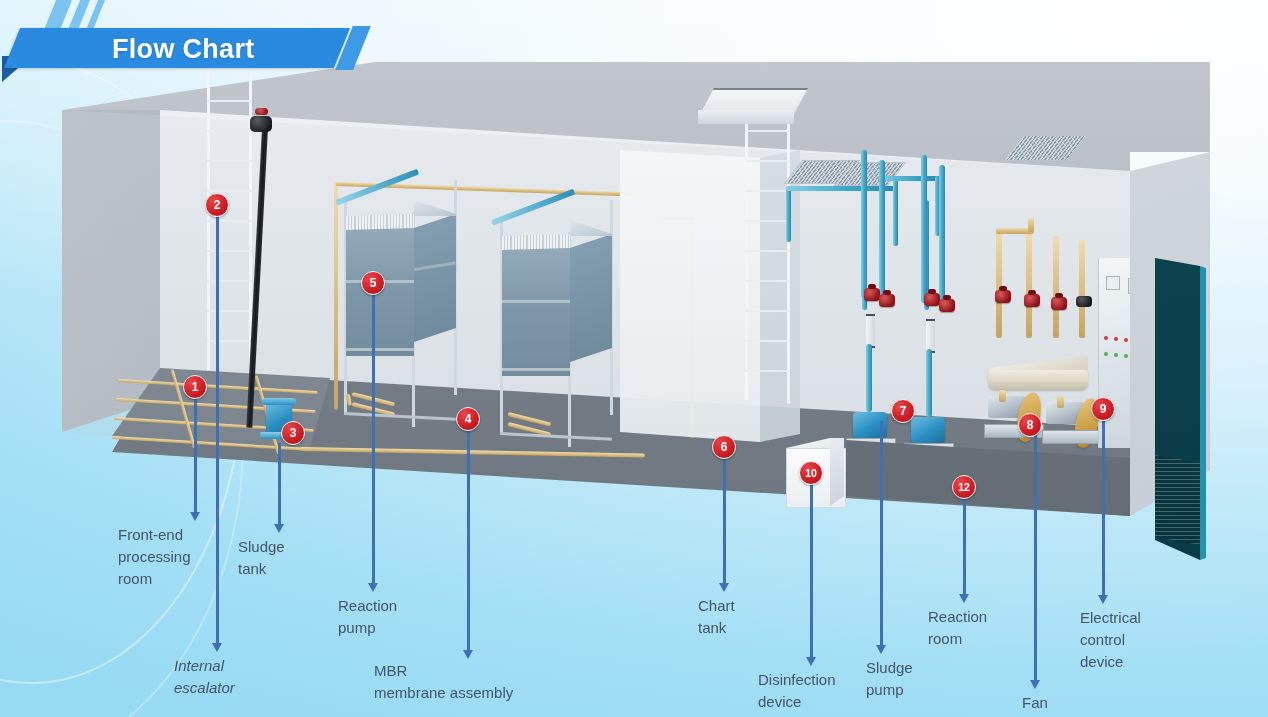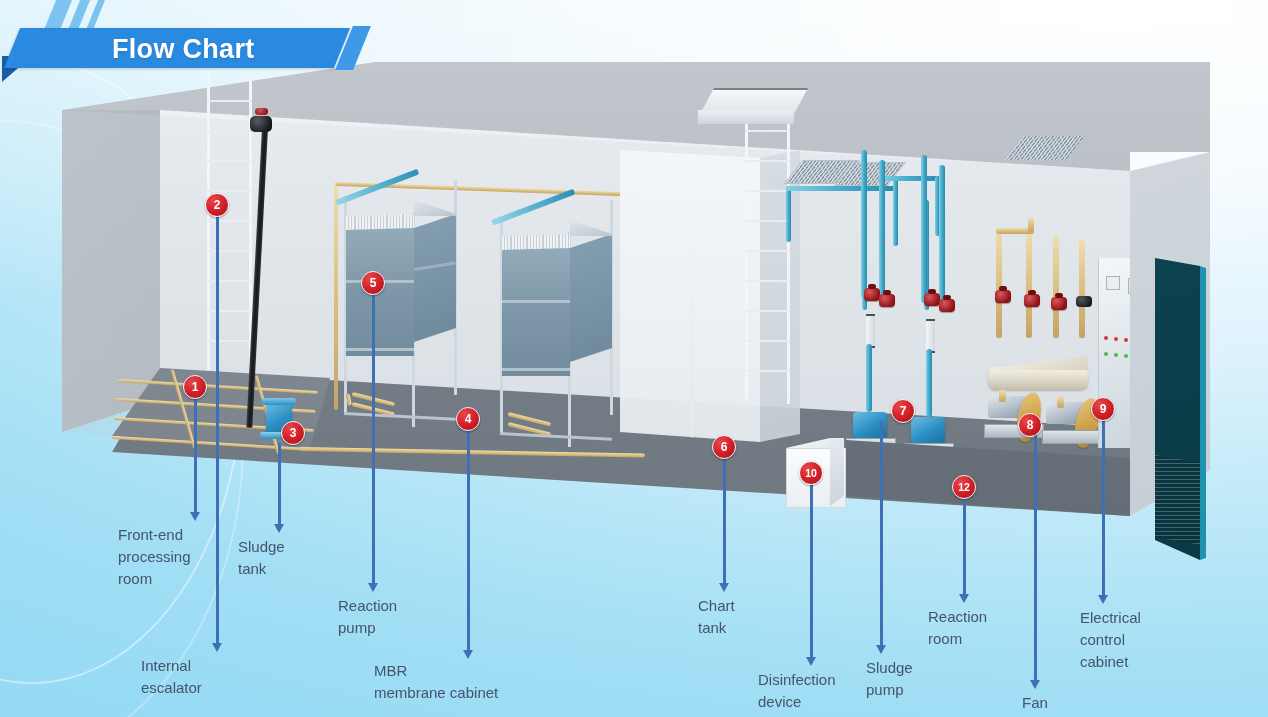--- a/index.html
+++ b/index.html
@@ -352,32 +352,32 @@
   <div id="callouts">
       <div class="leader" style="left: 194px; top: 397px; height: 115px;"></div>
       <div class="arrow" style="left: 190px; top: 512px;"></div>
       <div class="marker" style="left: 183px; top: 375px;">1</div>
       <div class="lbl" style="left: 118px; top: 524px;">Front-end
 processing
 room</div>
       <div class="leader" style="left: 216px; top: 215px; height: 428px;"></div>
       <div class="arrow" style="left: 212px; top: 643px;"></div>
       <div class="marker" style="left: 205px; top: 193px;">2</div>
-      <div class="lbl" style="left: 141px; top: 655px;">Internal
+      <div class="lbl" style="left: 174px; top: 655px; font-style: italic;">Internal
 escalator</div>
       <div class="leader" style="left: 278px; top: 443px; height: 81px;"></div>
       <div class="arrow" style="left: 274px; top: 524px;"></div>
       <div class="marker" style="left: 281px; top: 421px;">3</div>
       <div class="lbl" style="left: 238px; top: 536px;">Sludge
 tank</div>
       <div class="leader" style="left: 467px; top: 429px; height: 221px;"></div>
       <div class="arrow" style="left: 463px; top: 650px;"></div>
       <div class="marker" style="left: 456px; top: 407px;">4</div>
       <div class="lbl" style="left: 374px; top: 660px;">MBR
-membrane cabinet</div>
+membrane assembly</div>
       <div class="leader" style="left: 372px; top: 293px; height: 290px;"></div>
       <div class="arrow" style="left: 368px; top: 583px;"></div>
       <div class="marker" style="left: 361px; top: 271px;">5</div>
       <div class="lbl" style="left: 338px; top: 595px;">Reaction
 pump</div>
       <div class="leader" style="left: 723px; top: 457px; height: 126px;"></div>
       <div class="arrow" style="left: 719px; top: 583px;"></div>
       <div class="marker" style="left: 712px; top: 435px;">6</div>
       <div class="lbl" style="left: 698px; top: 595px;">Chart
 tank</div>
@@ -388,21 +388,21 @@
 pump</div>
       <div class="leader" style="left: 1034px; top: 435px; height: 245px;"></div>
       <div class="arrow" style="left: 1030px; top: 680px;"></div>
       <div class="marker" style="left: 1018px; top: 413px;">8</div>
       <div class="lbl" style="left: 1022px; top: 692px;">Fan</div>
       <div class="leader" style="left: 1102px; top: 419px; height: 176px;"></div>
       <div class="arrow" style="left: 1098px; top: 595px;"></div>
       <div class="marker" style="left: 1091px; top: 397px;">9</div>
       <div class="lbl" style="left: 1080px; top: 607px;">Electrical
 control
-cabinet</div>
+device</div>
       <div class="leader" style="left: 810px; top: 483px; height: 174px;"></div>
       <div class="arrow" style="left: 806px; top: 657px;"></div>
       <div class="marker m10" style="left: 799px; top: 461px;">10</div>
       <div class="lbl" style="left: 758px; top: 669px;">Disinfection
 device</div>
       <div class="leader" style="left: 963px; top: 497px; height: 97px;"></div>
       <div class="arrow" style="left: 959px; top: 594px;"></div>
       <div class="marker m11" style="left: 952px; top: 475px;">12</div>
       <div class="lbl" style="left: 928px; top: 606px;">Reaction
 room</div>

